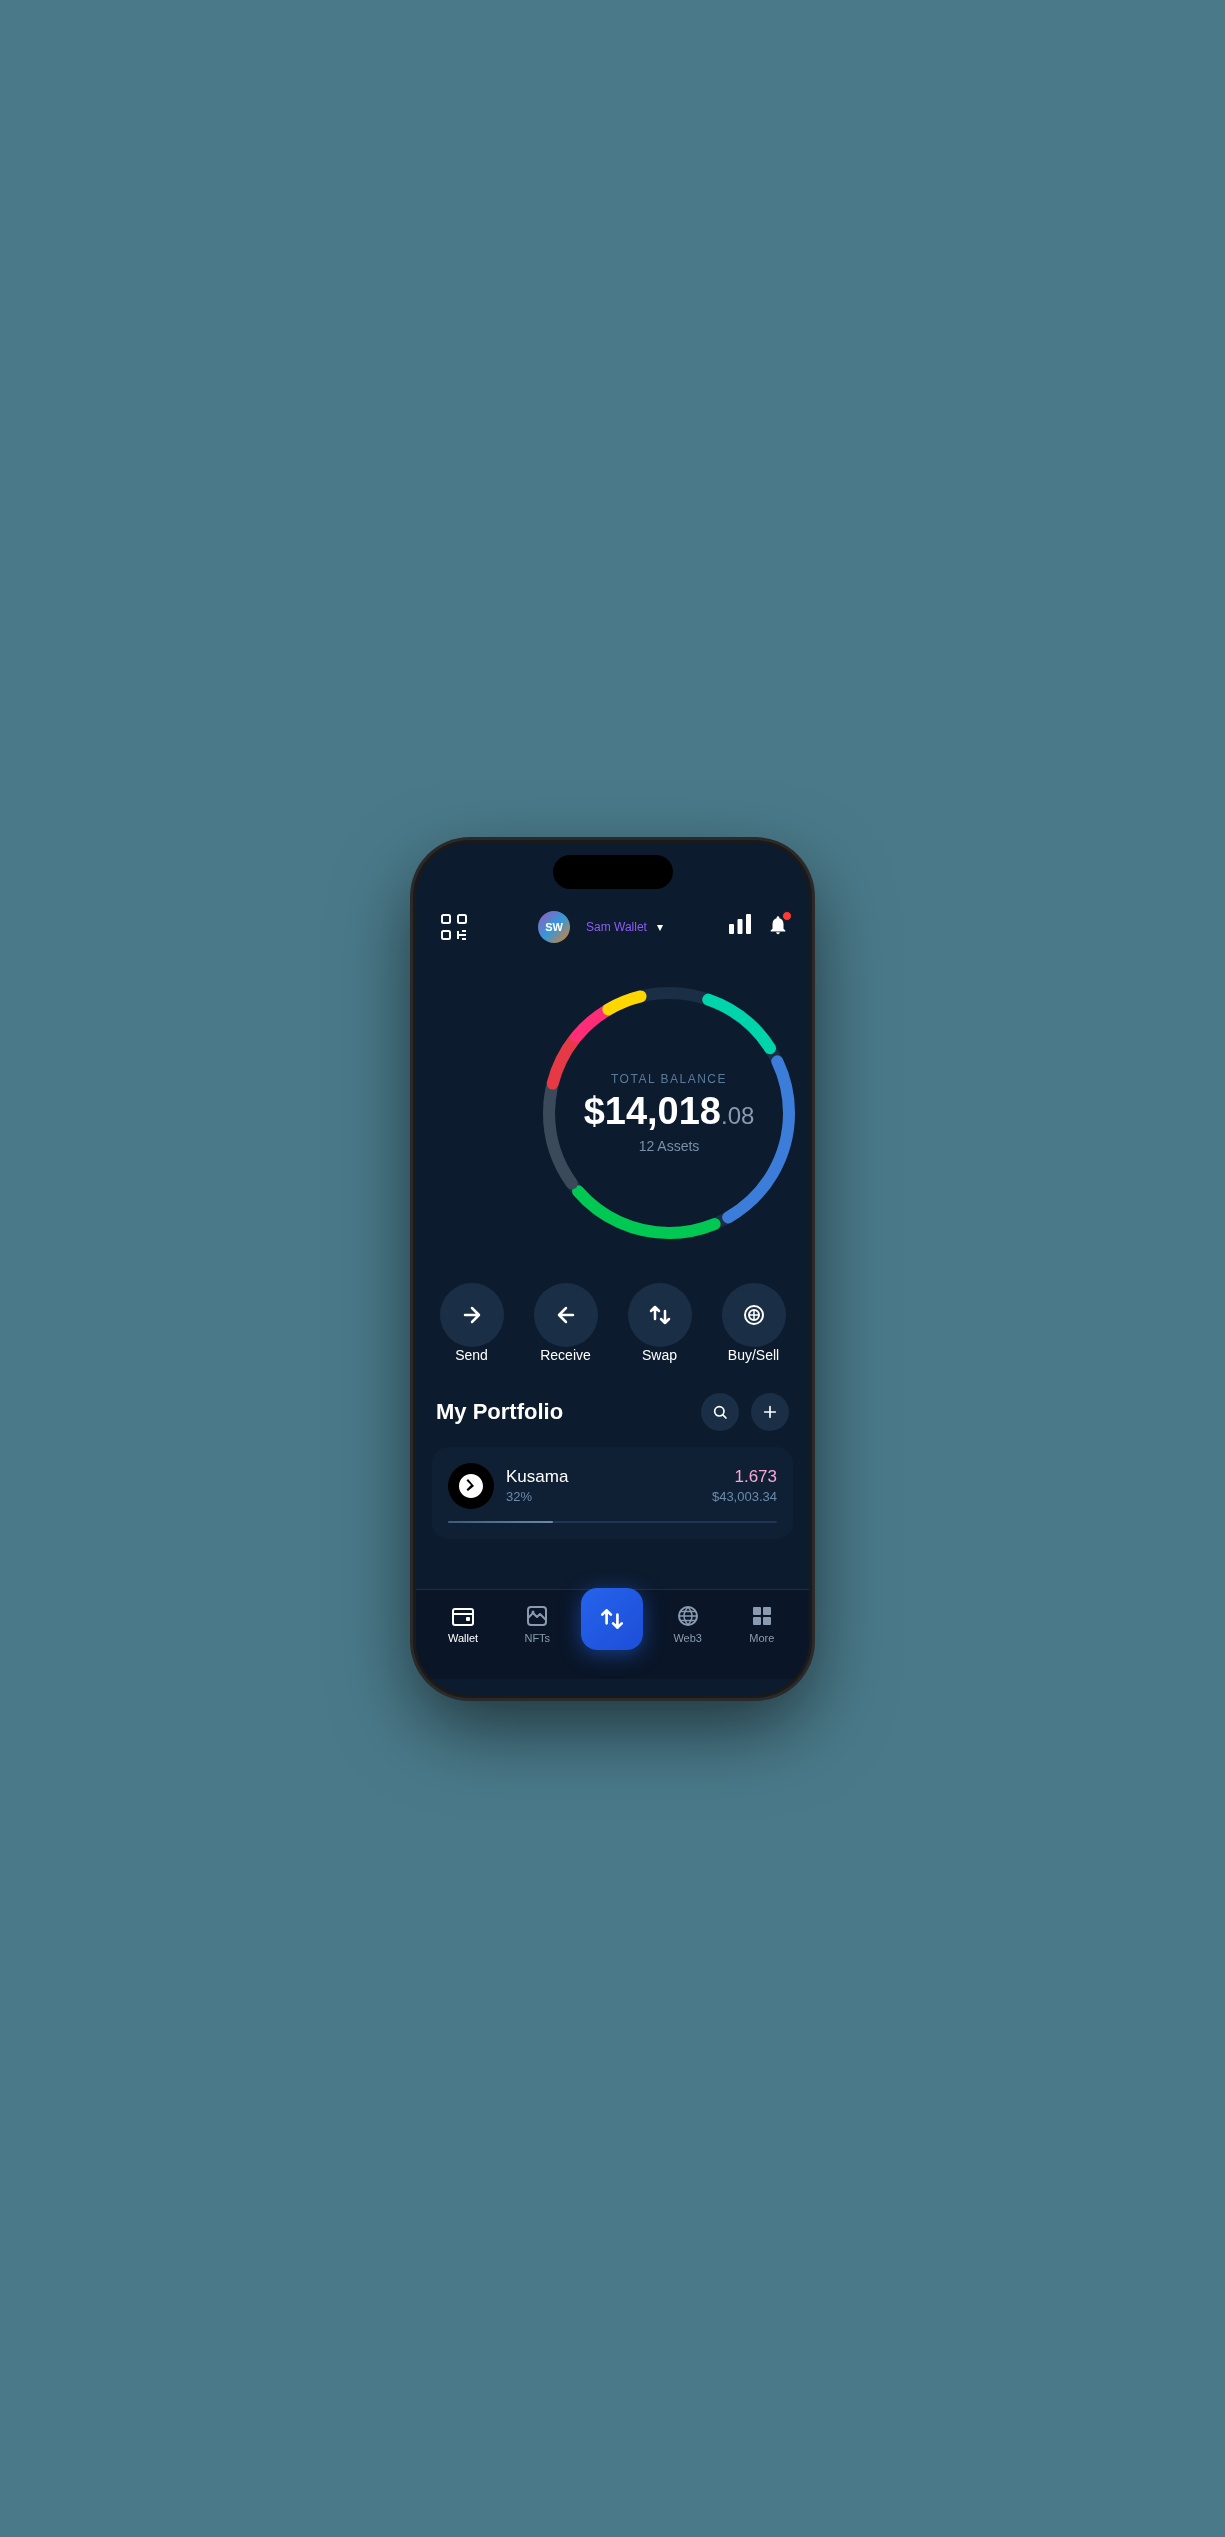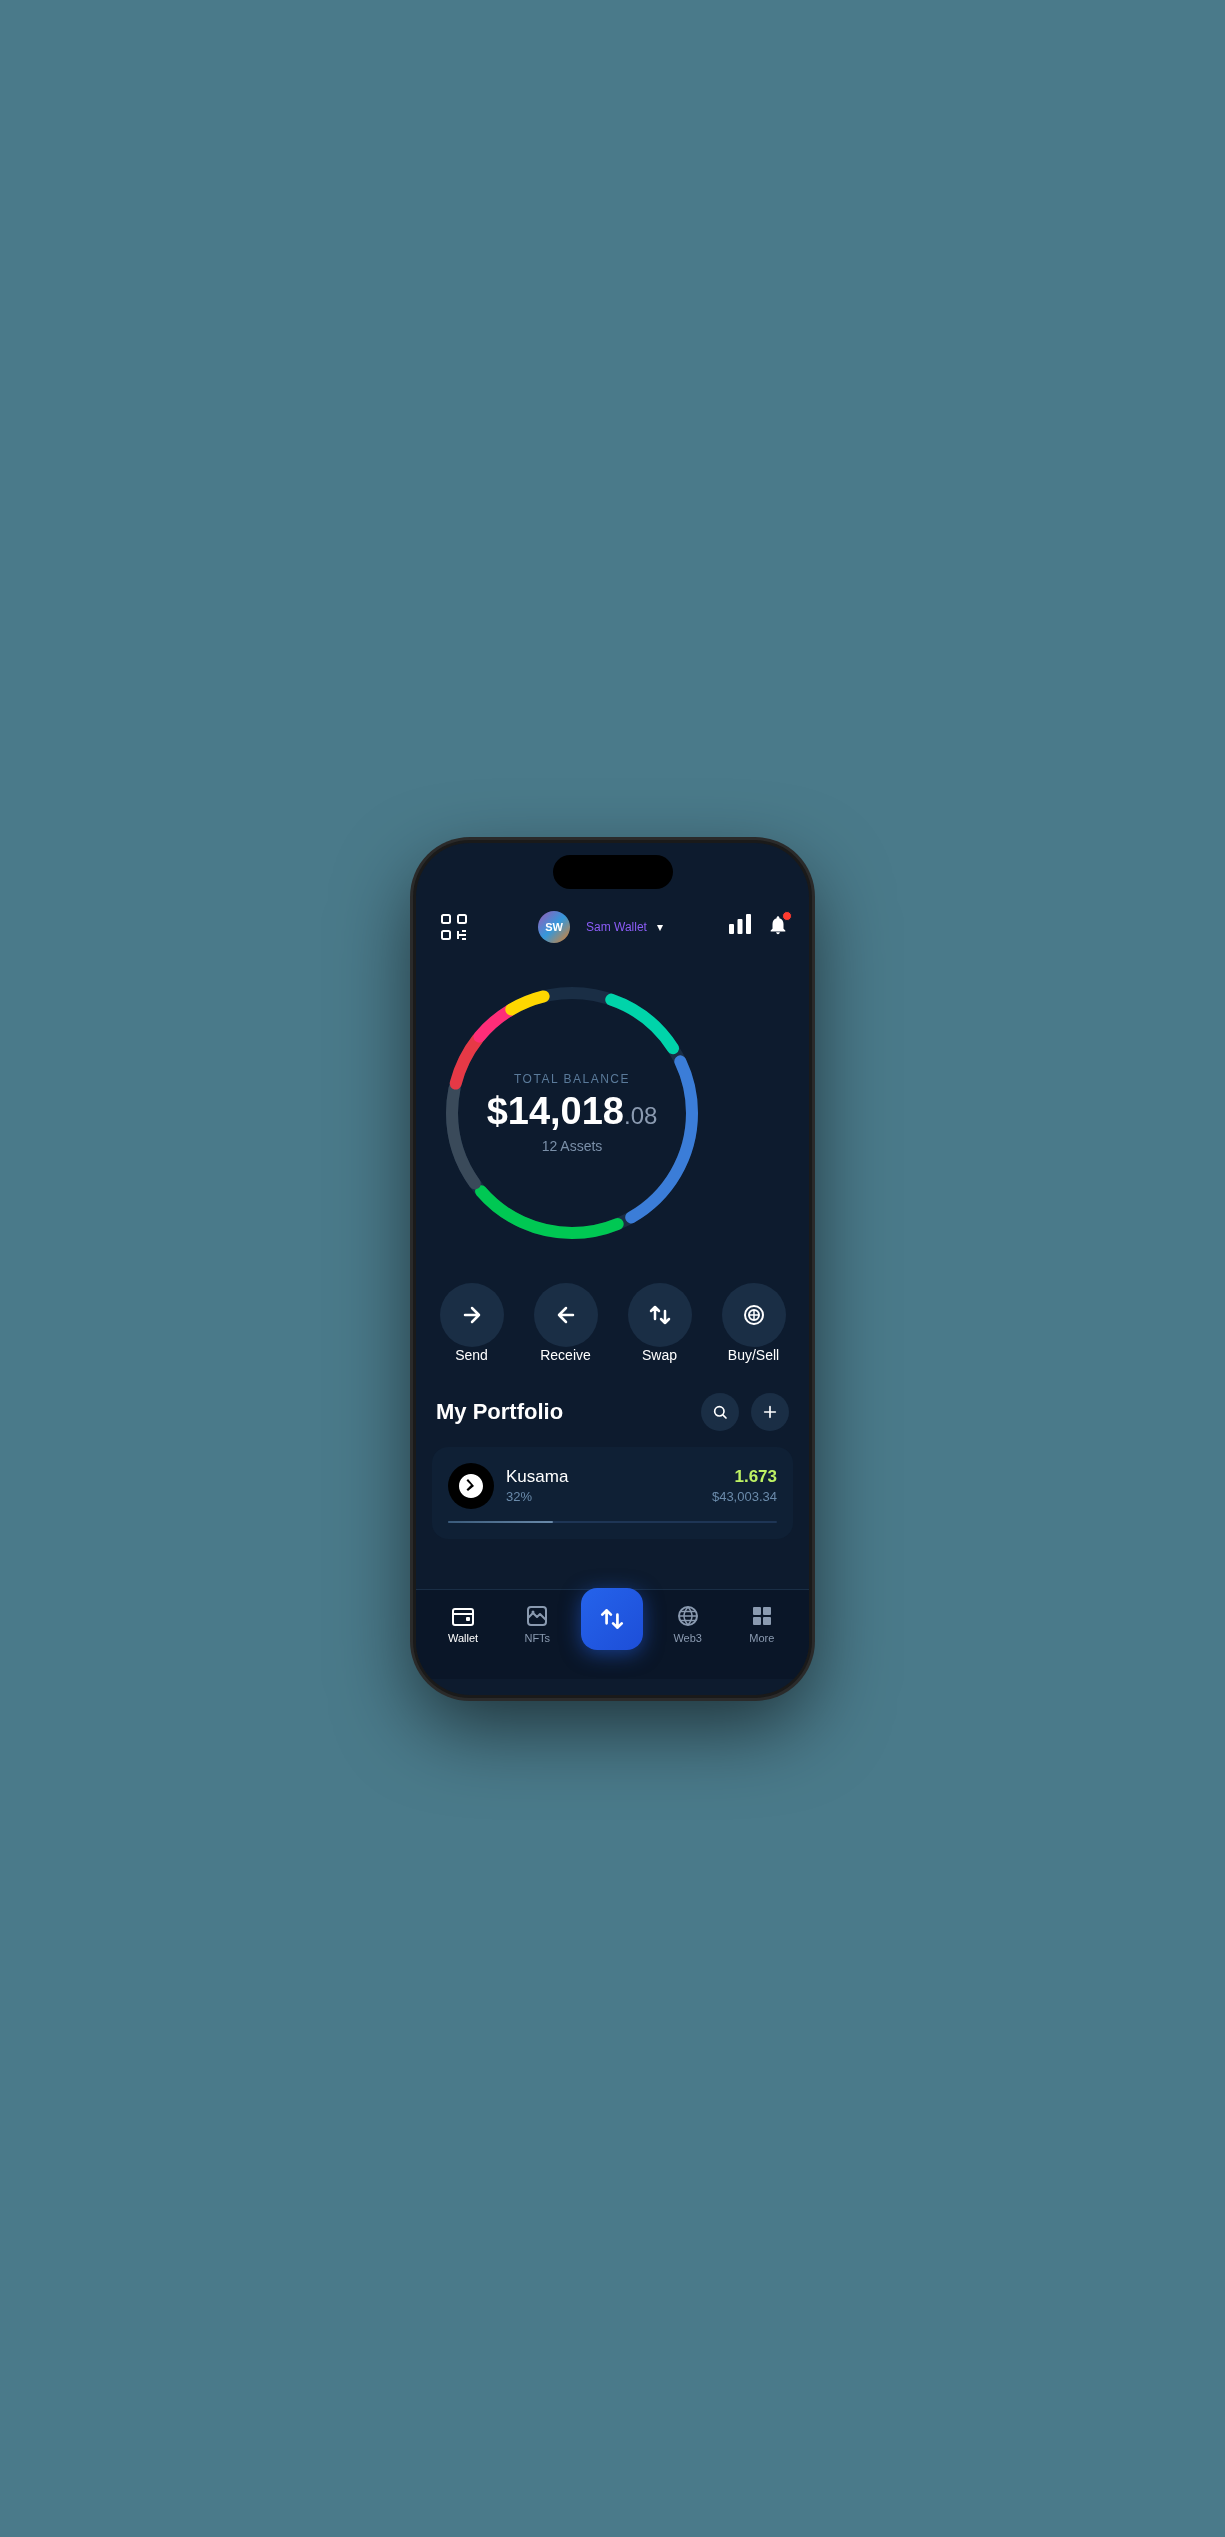--- a/index.html
+++ b/index.html
@@ -194,22 +194,22 @@
       height: 10px;
       background: #ff3b30;
       border-radius: 50%;
       border: 1.5px solid #0d1b2e;
     }
 
     
     .balance-section {
       display: flex;
       flex-direction: column;
-      align-items: flex-start;
-      padding: 20px 16px 10px;
+      align-items: flex-end;
+      padding: 20px 0 10px;
       position: relative;
     }
 
     .ring-container {
       position: relative;
       width: 280px;
       height: 280px;
     }
 
     .ring-container svg {
@@ -377,23 +377,23 @@
       color: #6a8aaa;
       font-size: 13px;
       margin-top: 2px;
     }
 
     .asset-values {
       text-align: right;
     }
 
     .asset-amount {
-      color: #bef264;
+      color: #f9a8d4;
       font-size: 17px;
-      font-weight: 700;
+      font-weight: 400;
     }
 
     .asset-usd {
       color: #6a8aaa;
       font-size: 13px;
       margin-top: 2px;
     }
 
     .asset-progress {
       margin-top: 12px;

